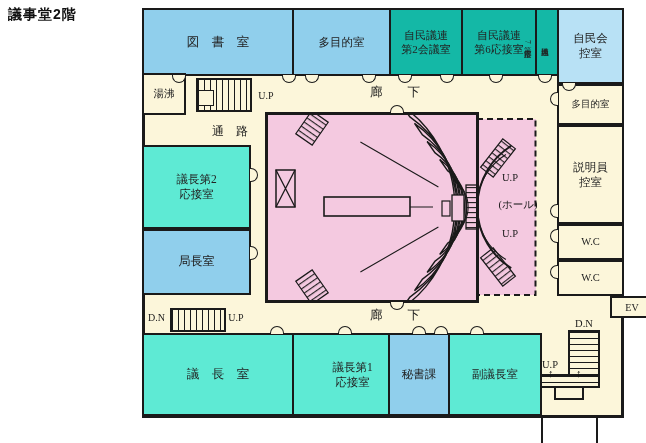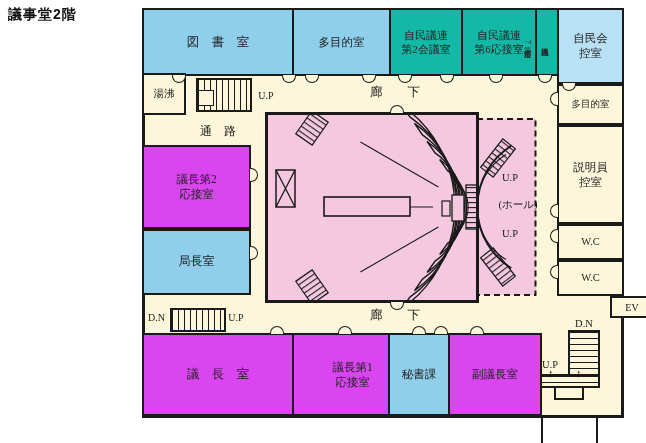--- a/index.html
+++ b/index.html
@@ -8,21 +8,21 @@
   .title{position:absolute;left:8px;top:6px;font-family:"Liberation Sans",sans-serif;
          font-weight:bold;font-size:14px;letter-spacing:1px;color:#111;z-index:6}
   .bldg{position:absolute;left:142px;top:8px;width:482px;height:410px;background:#FCF6DA;
         border:3px solid #1a1a1a;box-sizing:border-box;z-index:1}
   .room{position:absolute;box-sizing:border-box;border:2px solid #1a1a1a;display:flex;
         align-items:center;justify-content:center;text-align:center;white-space:pre-line;
         line-height:1.3;z-index:2;color:#222}
   .c-blue{background:#90CFEC}
   .c-lblue{background:#B8E1F5}
   .c-purple{background:#14b8a6}
-  .c-orange{background:#d946ef}
+  .c-orange{background:#5eead4}
   .c-cream{background:#FCF6DA}
   .v{display:block;writing-mode:vertical-rl;text-align:center;font-size:7.5px;
      line-height:1.15;padding:3px 0;letter-spacing:0}
   .v span{display:block}
   .lbl{position:absolute;display:flex;align-items:center;justify-content:center;
        white-space:pre;z-index:5;color:#1a1a1a}
   .st{position:absolute;border:2px solid #1a1a1a;box-sizing:border-box;background-color:#FCF6DA;z-index:3}
   .st-v{background-image:repeating-linear-gradient(90deg,#1a1a1a 0 1.2px,transparent 1.2px 6px)}
   .st-h{background-image:repeating-linear-gradient(180deg,#1a1a1a 0 1.2px,transparent 1.2px 6px)}
   .landing{position:absolute;border:1.5px solid #1a1a1a;background:#FCF6DA;box-sizing:border-box;z-index:4}
@@ -154,21 +154,21 @@
   <div class="door up" style="left:270px;top:326px"></div>
   <div class="door up" style="left:338px;top:326px"></div>
   <div class="door up" style="left:412px;top:326px"></div>
   <div class="door up" style="left:434px;top:326px"></div>
   <div class="door up" style="left:470px;top:326px"></div>
   <div class="door up" style="left:390px;top:105px"></div>
   <div class="door down" style="left:390px;top:302px"></div>
 
   <div class="lbl" style="left:330px;top:84px;width:130px;height:16px;font-size:12.5px">廊　　下</div>
   <div class="lbl" style="left:330px;top:307px;width:130px;height:16px;font-size:12.5px">廊　　下</div>
-  <div class="lbl" style="left:180px;top:123px;width:76px;height:16px;font-size:12px">通　路</div>
+  <div class="lbl" style="left:192px;top:123px;width:76px;height:16px;font-size:12px">通　路</div>
   <div class="lbl" style="left:252px;top:89px;width:28px;height:13px;font-size:10px">U.P</div>
   <div class="lbl" style="left:143px;top:311px;width:27px;height:13px;font-size:10px">D.N</div>
   <div class="lbl" style="left:222px;top:311px;width:28px;height:13px;font-size:10px">U.P</div>
   <div class="lbl" style="left:568px;top:316px;width:32px;height:14px;font-size:10.5px">D.N</div>
   <div class="lbl" style="left:536px;top:358px;width:28px;height:13px;font-size:10.5px">U.P</div>
 
   <div class="lbl" style="left:496px;top:170px;width:28px;height:14px;font-size:10.5px">U.P</div>
   <div class="lbl" style="left:488px;top:198px;width:60px;height:14px;font-size:10.5px">(ホール)</div>
   <div class="lbl" style="left:496px;top:226px;width:28px;height:14px;font-size:10.5px">U.P</div>
 </div>

